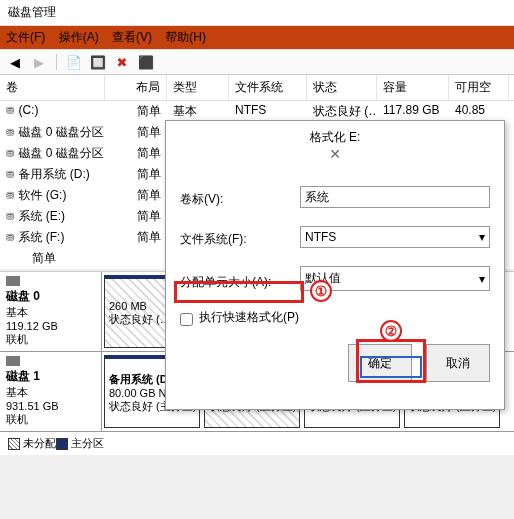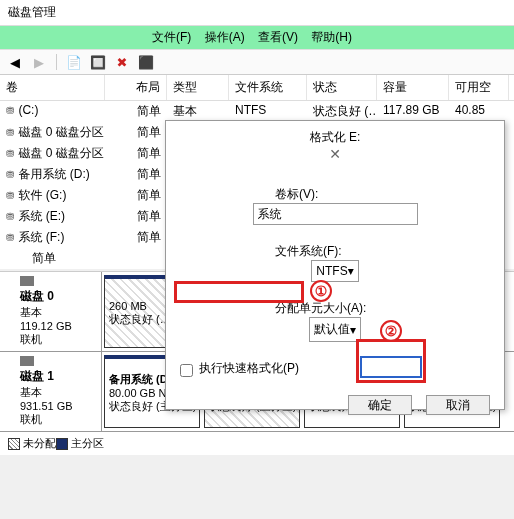--- a/index.html
+++ b/index.html
@@ -1,63 +1,63 @@
 <!DOCTYPE html>
 <html><head>
 <meta charset="utf-8">
 <style>
 * { box-sizing: border-box; margin: 0; padding: 0; font-family: "Microsoft YaHei", SimSun, sans-serif; }
 body { background: #f0f0f0; font-size: 12px; width: 514px; height: 519px; overflow: hidden; position: relative; }
 .titlebar { background: #fff; border-bottom: 1px solid #ddd; padding: 4px 8px; font-size: 12px; }
-.menubar { background: #86efac; padding: 3px 6px; font-size: 12px; border-bottom: 1px solid #e0e0e0; text-align: center; }
+.menubar { background: #c2410c; padding: 3px 6px; font-size: 12px; border-bottom: 1px solid #e0e0e0; }
 .menubar span { margin-right: 10px; cursor: default; }
 .toolbar { background: #fafafa; padding: 3px 6px; border-bottom: 1px solid #ccc; display: flex; gap: 6px; align-items: center; }
 .tb-icon { width: 18px; height: 18px; display: inline-flex; align-items: center; justify-content: center; font-size: 13px; }
 .tb-sep { width: 1px; height: 16px; background: #ccc; margin: 0 2px; }
 .listpane { background: #fff; }
 .listhead { display: flex; background: #fff; border-bottom: 1px solid #ddd; }
 .listhead div { padding: 4px 6px; border-right: 1px solid #e5e5e5; font-size: 12px; }
 .col-vol { width: 105px; }
 .col-layout { width: 62px; text-align: right; }
 .col-type { width: 62px; }
 .col-fs { width: 78px; }
 .col-status { width: 70px; }
 .col-cap { width: 72px; }
 .col-free { width: 60px; }
 .listbody .row { display: flex; padding: 1px 0; }
 .listbody .row div { padding: 1px 6px; font-size: 12px; white-space: nowrap; overflow: hidden; text-overflow: clip; }
 .vol-icon::before { content: "⛃"; color: #666; margin-right: 4px; font-size: 10px; }
 .graphpane { background: #fff; margin-top: 2px; border-top: 1px solid #ccc; }
 .diskrow { display: flex; border-bottom: 1px solid #999; }
-.diskinfo { width: 102px; padding: 4px 20px; font-size: 11px; border-right: 1px solid #999; background: #fff; }
+.diskinfo { width: 102px; padding: 4px 6px; font-size: 11px; border-right: 1px solid #999; background: #fff; }
 .diskinfo .dname { font-weight: bold; font-size: 12px; }
 .diskparts { display: flex; flex: 1; }
 .part { border: 1px solid #333; border-top: 4px solid #1a2f6b; margin: 3px 2px; padding: 3px 4px; font-size: 11px; background: #fff; display: flex; flex-direction: column; justify-content: center; min-width: 0; }
 .part.hatch { background: repeating-linear-gradient(45deg,#fff,#fff 4px,#ddd 4px,#ddd 6px); }
 .part .pn { font-weight: bold; white-space: nowrap; overflow: hidden; }
 .part .ps { white-space: nowrap; overflow: hidden; }
 .legend { background: #fff; padding: 4px 8px; font-size: 11px; display: flex; }
 .lg-box { display: inline-block; width: 12px; height: 12px; border: 1px solid #333; vertical-align: middle; margin-right: 3px; }
 .lg-box.hatch { background: repeating-linear-gradient(45deg,#fff,#fff 2px,#888 2px,#888 3px); }
 .lg-box.primary { background: #1a2f6b; }
 
 
 .dialog { position: absolute; left: 165px; top: 120px; width: 340px; height: 290px; background: #fff; border: 1px solid #999; box-shadow: 2px 2px 6px rgba(0,0,0,0.25); }
 .dlg-title { padding: 8px 10px; font-size: 12px; display: flex; justify-content: space-between; align-items: center; flex-direction: column; }
 .dlg-close { font-size: 14px; color: #666; cursor: pointer; }
 .dlg-body { padding: 6px 14px 10px 14px; }
-.dlg-row { display: flex; align-items: center; margin: 10px 0 18px 0; flex-direction: column; }
+.dlg-row { display: flex; align-items: flex-end; margin: 10px 0 18px 0; }
 .dlg-row label { width: 120px; font-size: 12px; }
 .dlg-row .ctrl { flex: 1; }
 .dlg-row input.txt, .dlg-row .sel { width: 100%; border: 1px solid #999; padding: 3px 4px; font-size: 12px; background: #fff; }
 .dlg-row .sel { display: flex; justify-content: space-between; align-items: center; }
 .dlg-check { margin: 6px 0; font-size: 12px; display: flex; align-items: flex-end; }
 .dlg-check input { margin-right: 6px; }
 .dlg-btns { display: flex; justify-content: flex-end; gap: 14px; margin-top: 18px; }
-.dlg-btns button { width: 64px; height: 20px; border: 1px solid #999; background: #efefef; font-size: 12px; cursor: pointer; }
+.dlg-btns button { width: 64px; height: 38px; border: 1px solid #999; background: #efefef; font-size: 12px; cursor: pointer; }
 
 
 .anno-box1 { position: absolute; border: 3px solid #d22; pointer-events: none; }
 .anno-num { position: absolute; width: 22px; height: 22px; border: 2px solid #d22; border-radius: 50%; color: #d22; font-size: 14px; font-weight: bold; display: flex; align-items: center; justify-content: center; pointer-events: none; background: rgba(255,255,255,0.7); }
 </style>
 </head>
 <body>
 
 <div class="titlebar">磁盘管理</div>
 

